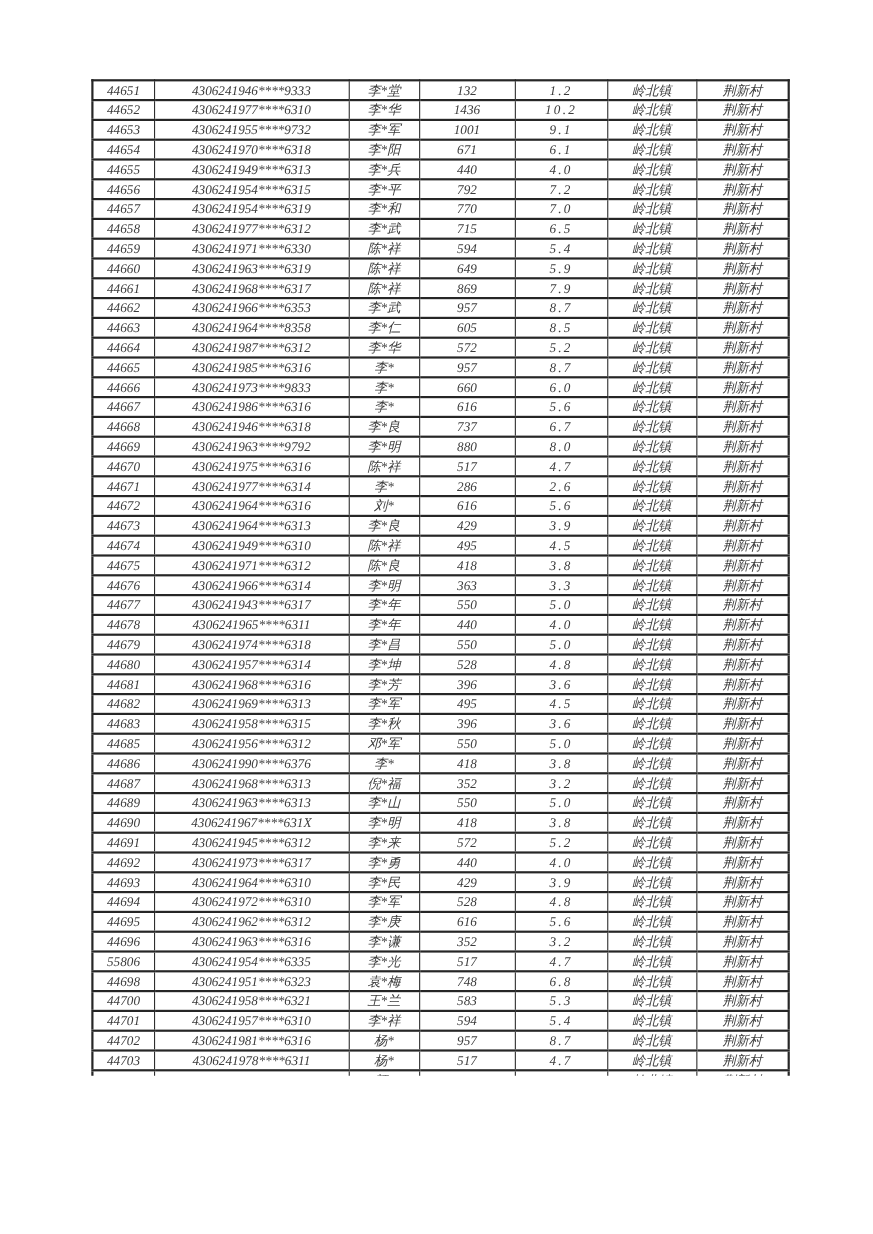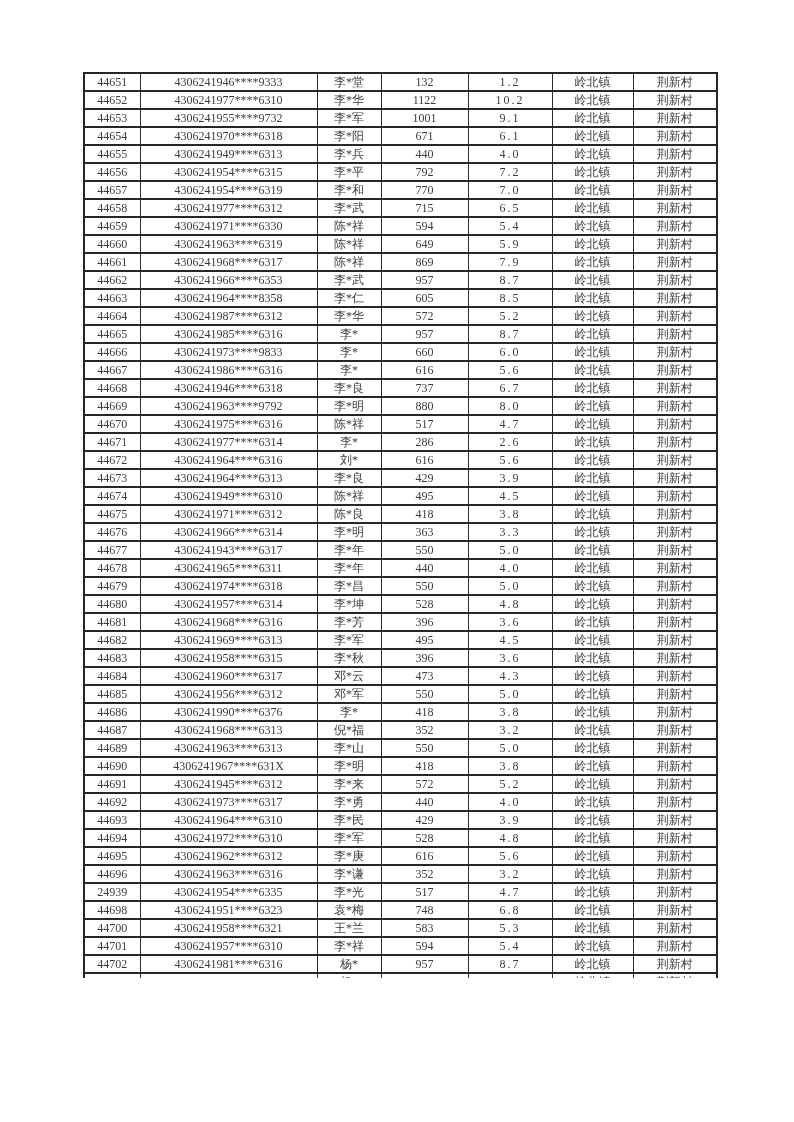--- a/index.html
+++ b/index.html
@@ -9,20 +9,21 @@
     background: #ffffff;
     position: relative;
     font-family: "Liberation Serif", "DejaVu Serif", serif;
   }
   .page {
     position: absolute;
     left: 0; top: 0;
     width: 794px; height: 978px;
     background: #ffffff;
     overflow: hidden;
+    font-style: italic;
   }
   table.sheet-table {
     position: absolute;
     left: 83px;
     top: 72px;
     width: 633px;
     border-collapse: collapse;
     table-layout: fixed;
     border: 2px solid #262626;
   }
@@ -74,21 +75,21 @@
           <td class="c2">李*堂</td>
           <td class="c3">132</td>
           <td class="c4">1.2</td>
           <td class="c5">岭北镇</td>
           <td class="c6">荆新村</td>
         </tr>
         <tr>
           <td class="c0">44652</td>
           <td class="c1">4306241977****6310</td>
           <td class="c2">李*华</td>
-          <td class="c3">1122</td>
+          <td class="c3">1436</td>
           <td class="c4">10.2</td>
           <td class="c5">岭北镇</td>
           <td class="c6">荆新村</td>
         </tr>
         <tr>
           <td class="c0">44653</td>
           <td class="c1">4306241955****9732</td>
           <td class="c2">李*军</td>
           <td class="c3">1001</td>
           <td class="c4">9.1</td>
@@ -359,29 +360,20 @@
         <tr>
           <td class="c0">44683</td>
           <td class="c1">4306241958****6315</td>
           <td class="c2">李*秋</td>
           <td class="c3">396</td>
           <td class="c4">3.6</td>
           <td class="c5">岭北镇</td>
           <td class="c6">荆新村</td>
         </tr>
         <tr>
-          <td class="c0">44684</td>
-          <td class="c1">4306241960****6317</td>
-          <td class="c2">邓*云</td>
-          <td class="c3">473</td>
-          <td class="c4">4.3</td>
-          <td class="c5">岭北镇</td>
-          <td class="c6">荆新村</td>
-        </tr>
-        <tr>
           <td class="c0">44685</td>
           <td class="c1">4306241956****6312</td>
           <td class="c2">邓*军</td>
           <td class="c3">550</td>
           <td class="c4">5.0</td>
           <td class="c5">岭北镇</td>
           <td class="c6">荆新村</td>
         </tr>
         <tr>
           <td class="c0">44686</td>
@@ -467,21 +459,21 @@
         <tr>
           <td class="c0">44696</td>
           <td class="c1">4306241963****6316</td>
           <td class="c2">李*谦</td>
           <td class="c3">352</td>
           <td class="c4">3.2</td>
           <td class="c5">岭北镇</td>
           <td class="c6">荆新村</td>
         </tr>
         <tr>
-          <td class="c0">24939</td>
+          <td class="c0">55806</td>
           <td class="c1">4306241954****6335</td>
           <td class="c2">李*光</td>
           <td class="c3">517</td>
           <td class="c4">4.7</td>
           <td class="c5">岭北镇</td>
           <td class="c6">荆新村</td>
         </tr>
         <tr>
           <td class="c0">44698</td>
           <td class="c1">4306241951****6323</td>

